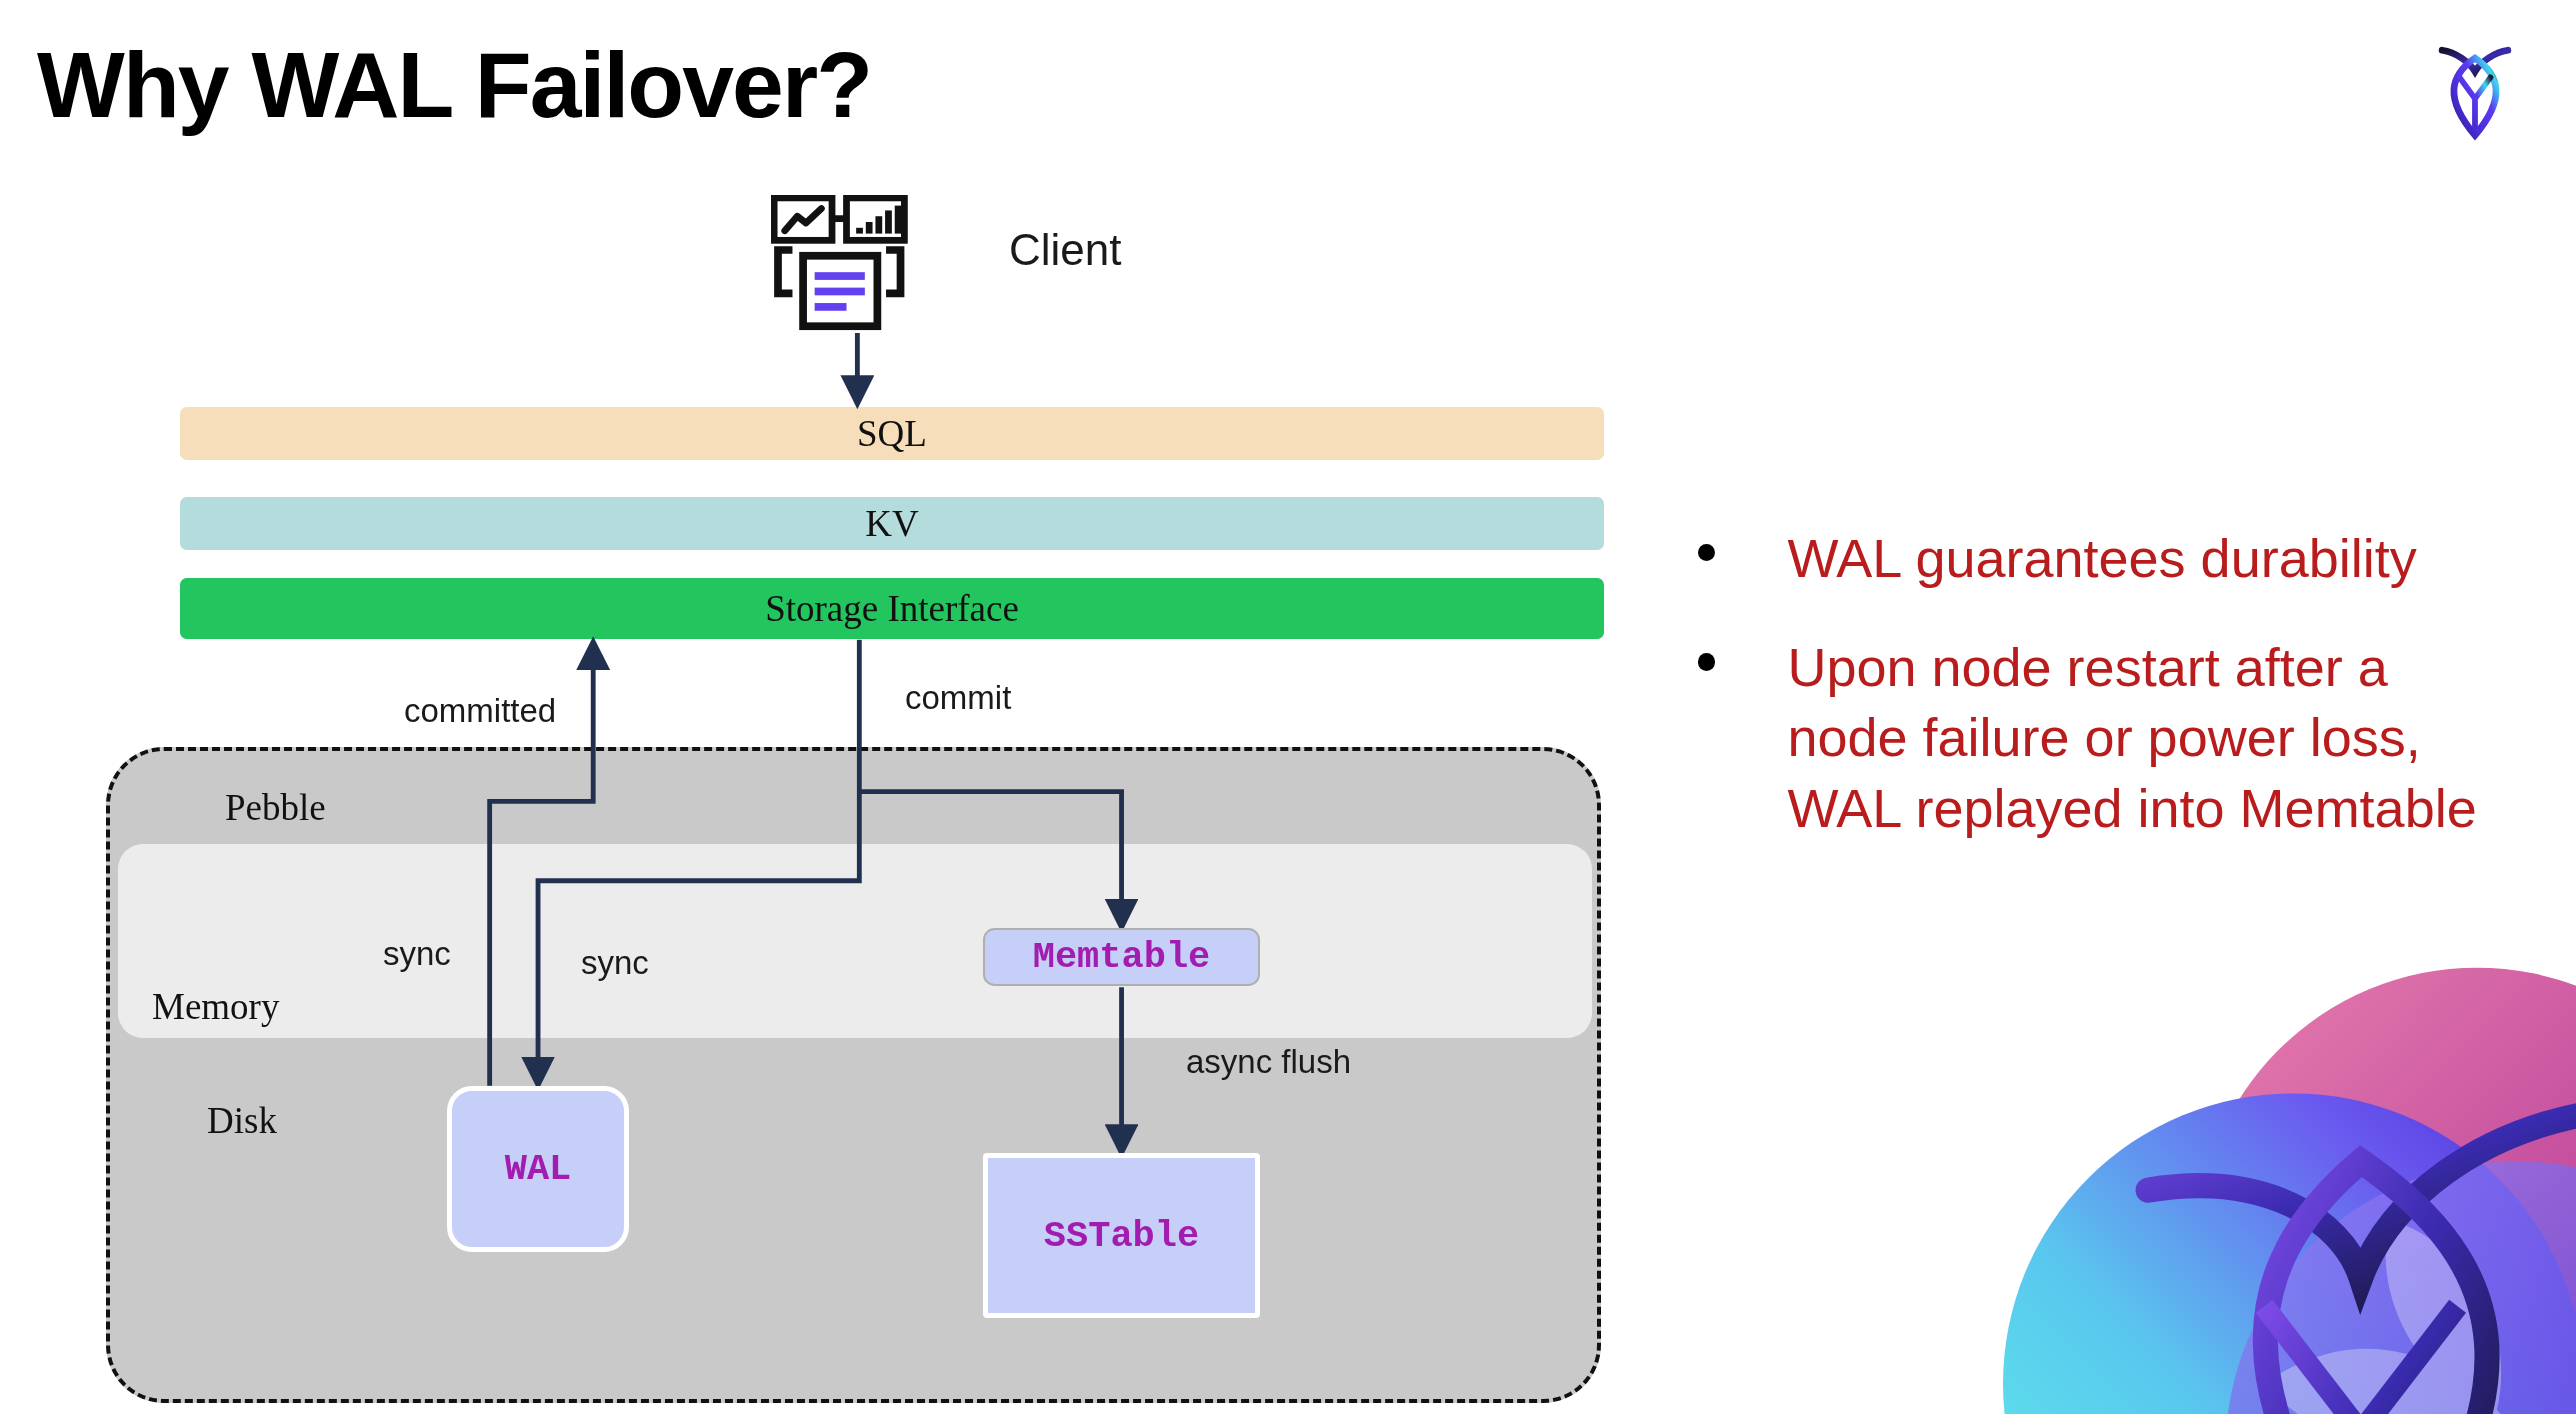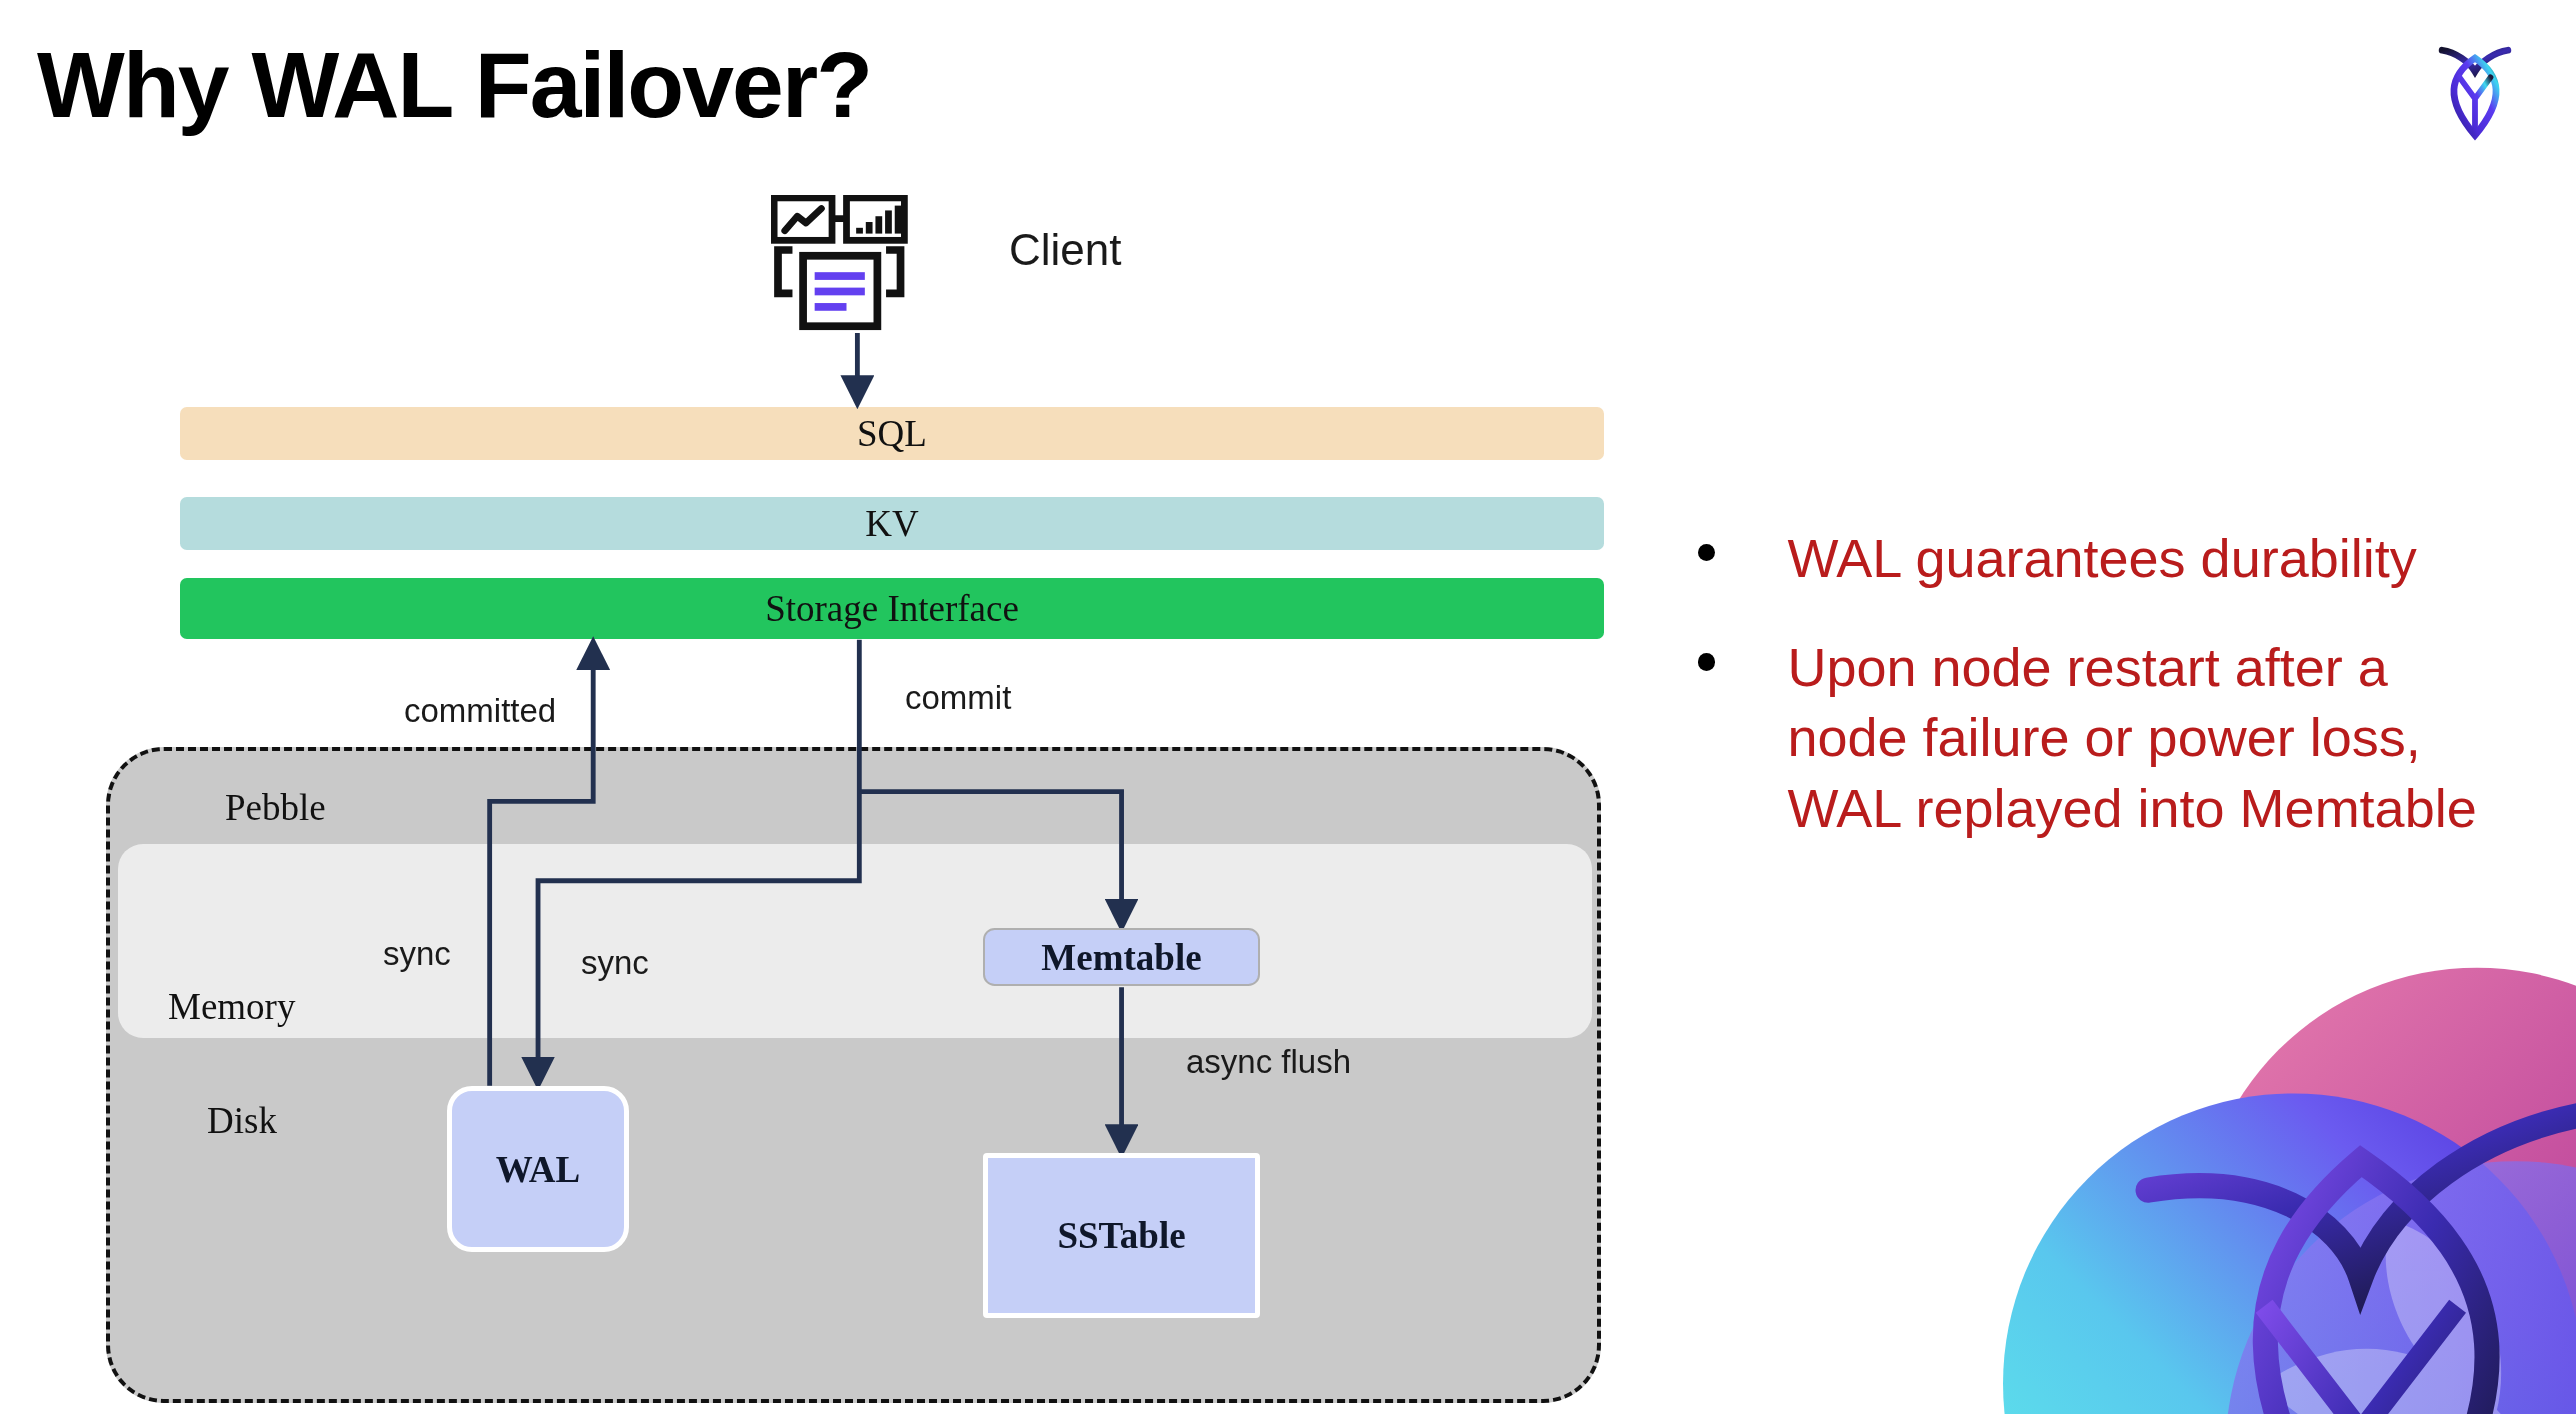--- a/index.html
+++ b/index.html
@@ -69,36 +69,36 @@
   }
   #memory-box{
     position:absolute;left:118px;top:844px;
     width:1474px;height:194px;
     background:#ECECEC;
     border-radius:25px;
   }
   #memory-label{
     position:absolute;left:152px;top:985px;
     font-family:"Liberation Serif", serif;
-    font-size:37px;color:#111111;margin-left:16px;
+    font-size:37px;color:#111111;
   }
   #disk-label{
     position:absolute;left:207px;top:1099px;
     font-family:"Liberation Serif", serif;
     font-size:37px;color:#111111;
   }
 
   
   .node-box{
     position:absolute;
     background:#C5CFF7;
     display:flex;align-items:center;justify-content:center;
-    font-family:Liberation Serif, serif;
+    font-family:Liberation Mono, monospace;
     font-weight:bold;
-    font-size:37px;color:#0f172a;
+    font-size:37px;color:#a21caf;
     box-sizing:border-box;
   }
   #node-memtable{
     left:983px;top:928px;width:277px;height:58px;
     border:2.9px solid #AFAFAF;border-radius:11.6px;
   }
   #node-wal{
     left:447px;top:1086px;width:182px;height:166px;
     border:5.8px solid #FFFFFF;border-radius:25px;
   }

